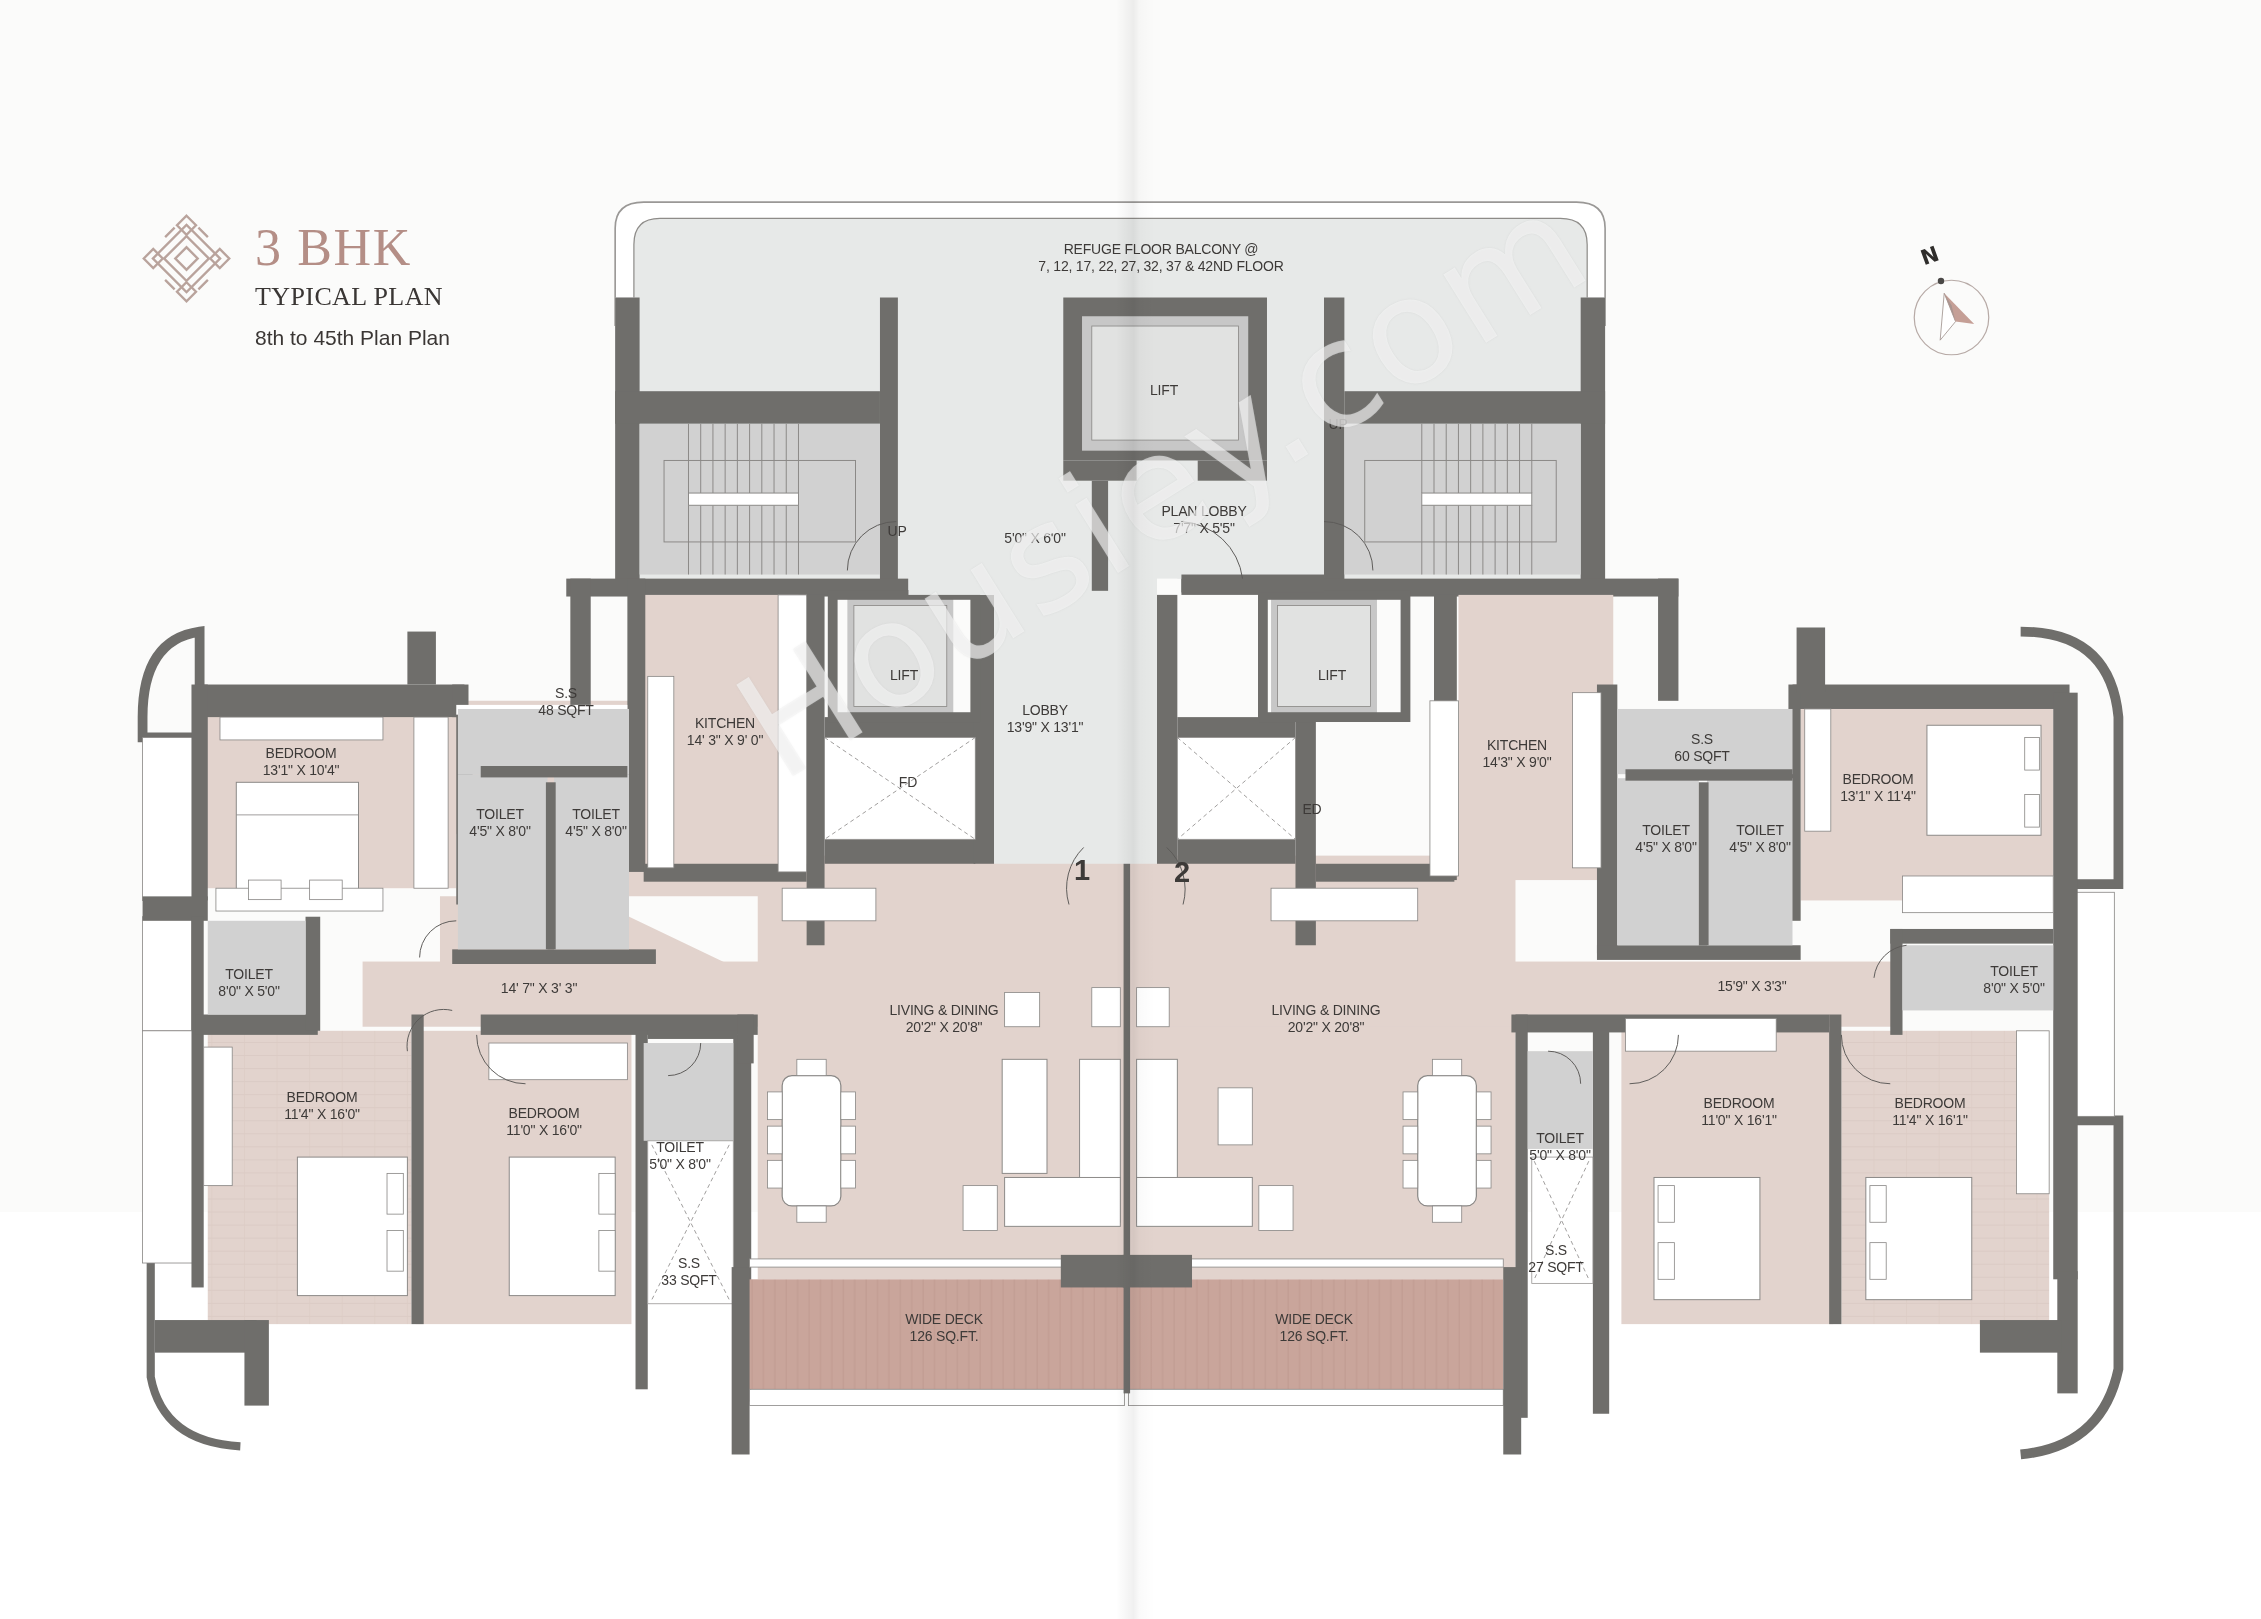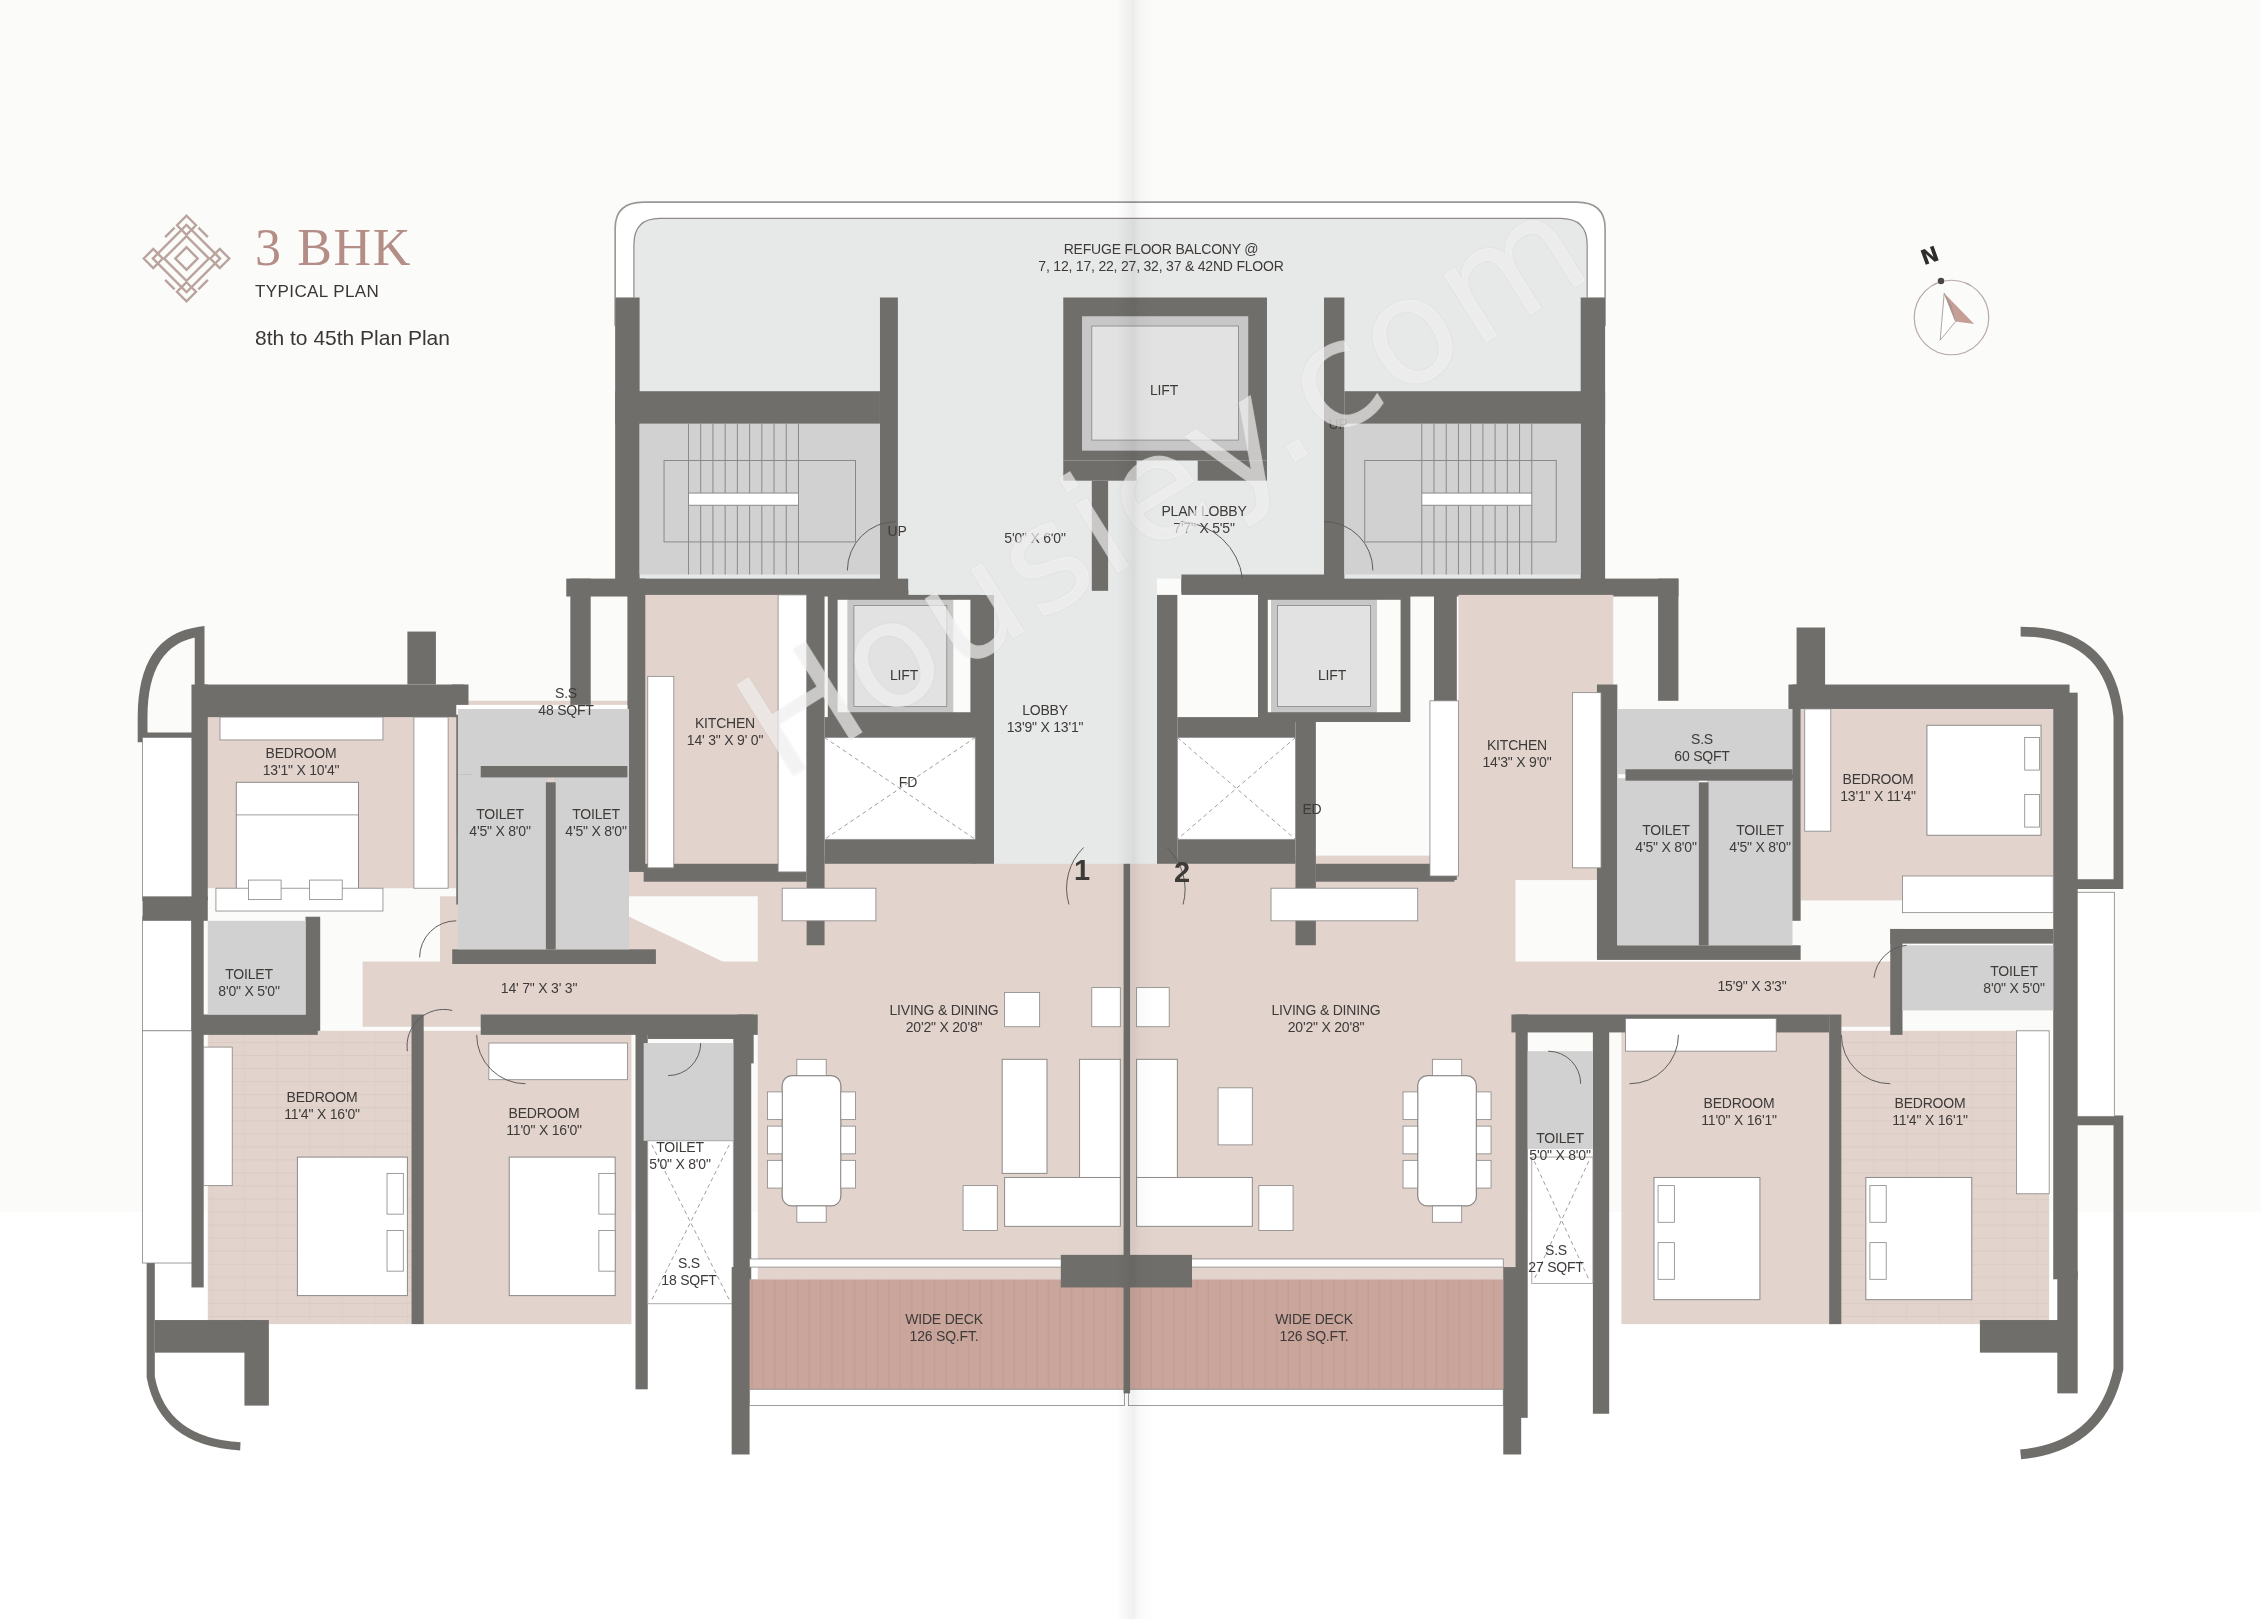--- a/index.html
+++ b/index.html
@@ -3,21 +3,21 @@
 <meta charset="utf-8">
 <style>
   html, body { margin: 0; padding: 0; background: #ffffff; }
   body { width: 2261px; height: 1620px; position: relative; overflow: hidden; font-family: "Liberation Sans", sans-serif; }
   .page { position: absolute; left: 0; top: 0; width: 2261px; height: 1212px; background: #fbfbfa; }
   .fold { position: absolute; left: 1116px; top: 0; width: 39px; height: 1620px; background: linear-gradient(90deg, rgba(0,0,0,0) 0%, rgba(0,0,0,0.06) 45%, rgba(0,0,0,0.02) 60%, rgba(0,0,0,0) 100%); pointer-events: none; }
   svg.plan { position: absolute; left: 0; top: 0; }
   .title-block { position: absolute; left: 139px; top: 204px; }
   .logo { position: absolute; left: 0; top: 6.5px; width: 95px; height: 95px; }
   .bhk { position: absolute; left: 116px; top: 18px; font-family: "Liberation Serif", serif; font-size: 52px; letter-spacing: 1.6px; color: #b48e86; white-space: nowrap; line-height: 1; }
-  .typical { position: absolute; left: 116px; top: 78px; font-family: Liberation Sans, sans-serif; font-size: 17px; letter-spacing: 0.4px; color: #3a3634; white-space: nowrap; }
+  .typical { position: absolute; left: 116px; top: 78px; font-family: Liberation Serif, serif; font-size: 26px; letter-spacing: 0.4px; color: #3a3634; white-space: nowrap; }
   .floors { position: absolute; left: 116px; top: 122px; font-family: "Liberation Sans", sans-serif; font-size: 21px; color: #3a3634; white-space: nowrap; }
   .lbl { position: absolute; font-family: "Liberation Sans", sans-serif; color: #3d3a38; text-align: center; line-height: 1.2; white-space: nowrap; transform: translate(-50%, -50%); font-size: 14px; letter-spacing: -0.2px; }
   .lbl span { display: block; }
   .lbl.num { font-size: 29px; font-weight: bold; }
   .compass { position: absolute; left: 1911px; top: 277px; width: 81px; height: 81px; }
   .north { position: absolute; left: 1921px; top: 244px; font-family: "DejaVu Sans", sans-serif; font-weight: bold; font-size: 21px; color: #2f2d2b; transform: rotate(-20deg); }
   .watermark { position: absolute; left: 709px; top: 668px; font-family: "DejaVu Sans", sans-serif; font-size: 147px; color: rgba(255,255,255,0.55); transform: rotate(-32deg); transform-origin: left top; white-space: nowrap; letter-spacing: 3.3px; pointer-events: none; text-shadow: 0 0 1.6px rgba(180,180,180,0.35); }
 </style>
 </head>
 <body>
@@ -408,21 +408,21 @@
   <div class="lbl" style="left:544px; top:1122px;">
     <span>BEDROOM</span>
     <span>11'0" X 16'0"</span>
   </div>
   <div class="lbl" style="left:680px; top:1156px;">
     <span>TOILET</span>
     <span>5'0" X 8'0"</span>
   </div>
   <div class="lbl" style="left:689px; top:1272px;">
     <span>S.S</span>
-    <span>18 SQFT</span>
+    <span>33 SQFT</span>
   </div>
   <div class="lbl" style="left:944px; top:1019px;">
     <span>LIVING &amp; DINING</span>
     <span>20'2" X 20'8"</span>
   </div>
   <div class="lbl" style="left:944px; top:1328px;">
     <span>WIDE DECK</span>
     <span>126 SQ.FT.</span>
   </div>
 

